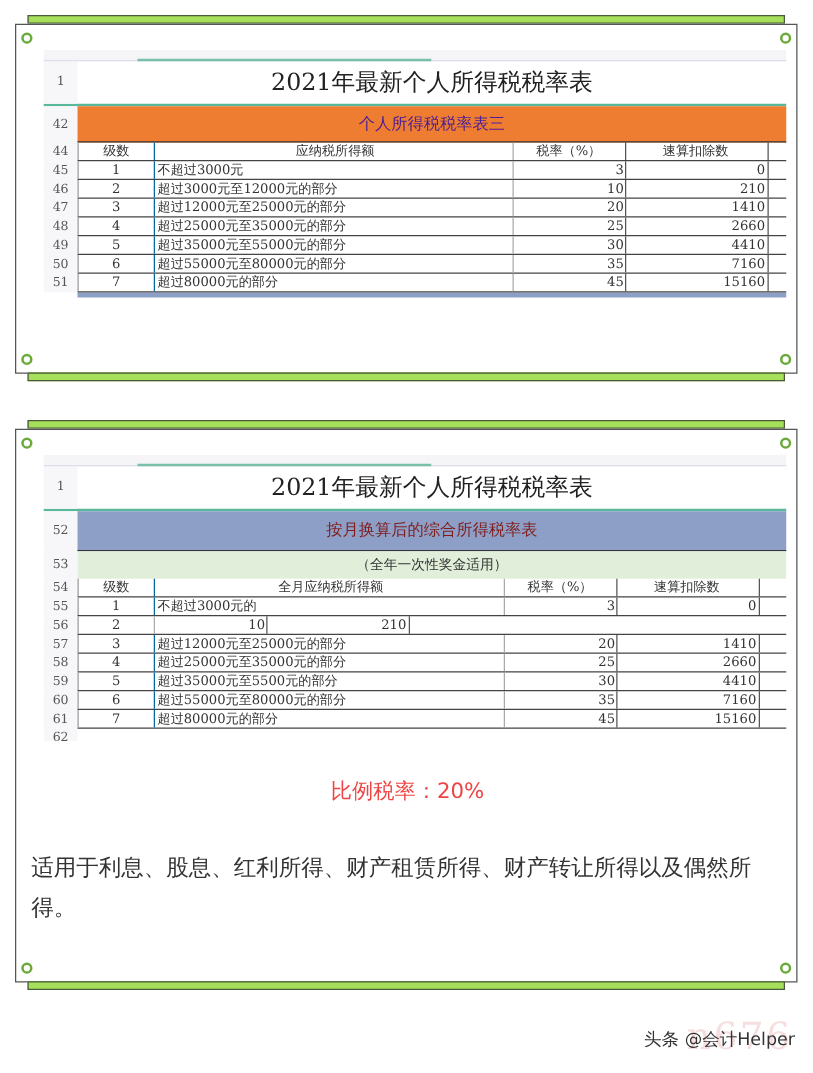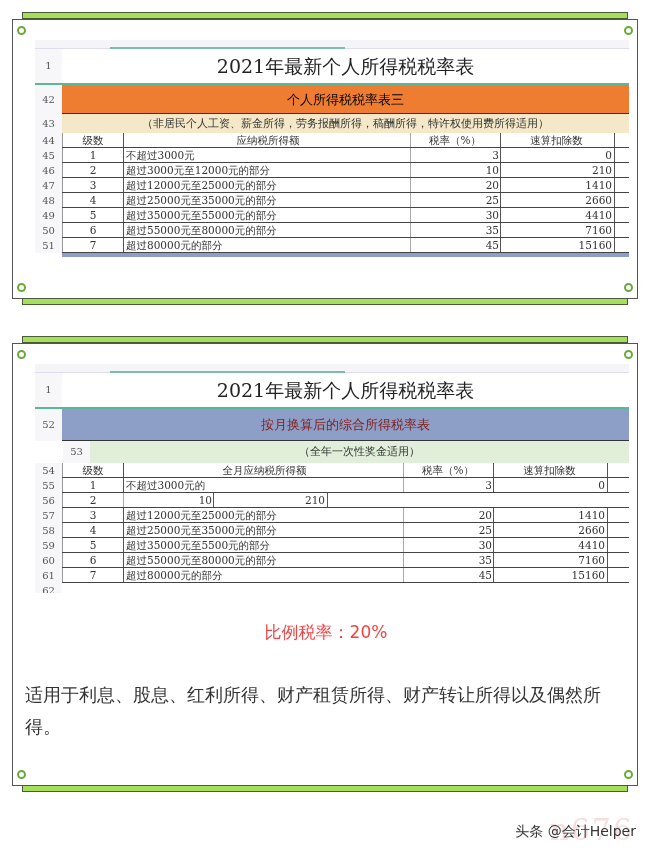--- a/index.html
+++ b/index.html
@@ -56,25 +56,21 @@
   <div class="sheet" style="top:20px;">
     <div class="col-header">
         <div class="sel"></div>
       </div>
     <div class="title-row">
       <div class="rn">1</div>
       <div class="tt">2021年最新个人所得税税率表</div>
     </div>
     <div class="band" style="height:29px;">
       <div class="rn" style="line-height:29px;">42</div>
-      <div class="bt" style="background:#ef7d31;line-height:29px;font-size:13px;color:#000000;border-bottom:1px solid #333;">个人所得税税率表三</div>
-    </div>
-    <div class="band" style="height:19px;">
-      <div class="rn" style="line-height:19px;">43</div>
-      <div class="bt" style="background:#f4e8c8;line-height:19px;font-size:11px;">（非居民个人工资、薪金所得，劳务报酬所得，稿酬所得，特许权使用费所得适用）</div>
+      <div class="bt" style="background:#ef7d31;line-height:29px;font-size:13px;color:#4c1d95;border-bottom:1px solid #333;">个人所得税税率表三</div>
     </div>
     <div class="row data-row">
       <div class="rn">44</div>
       <div class="cells">
         <div class="c1">级数</div>
         <div class="c2" style="text-align:center;">应纳税所得额</div>
         <div class="c3" style="text-align:center;">税率（%）</div>
         <div class="c4" style="text-align:center;">速算扣除数</div>
       </div>
     </div>
@@ -161,21 +157,21 @@
       </div>
     <div class="title-row">
       <div class="rn">1</div>
       <div class="tt">2021年最新个人所得税税率表</div>
     </div>
     <div class="band" style="height:32px;">
       <div class="rn" style="line-height:32px;">52</div>
       <div class="bt" style="background:#8e9fc7;line-height:32px;font-size:13px;color:#7f1d1d;border-bottom:1px solid #333;">按月换算后的综合所得税率表</div>
     </div>
     <div class="band" style="height:22px;">
-      <div class="rn" style="line-height:22px;margin-left:28px;">53</div>
+      <div class="rn" style="line-height:22px;">53</div>
       <div class="bt" style="background:#e1efda;line-height:22px;font-size:11px;">（全年一次性奖金适用）</div>
     </div>
     <div class="row data-row">
       <div class="rn">54</div>
       <div class="cells">
         <div class="c1">级数</div>
         <div class="c2" style="text-align:center;width:280px;">全月应纳税所得额</div>
         <div class="c3" style="text-align:center;">税率（%）</div>
         <div class="c4" style="text-align:center;">速算扣除数</div>
       </div>

